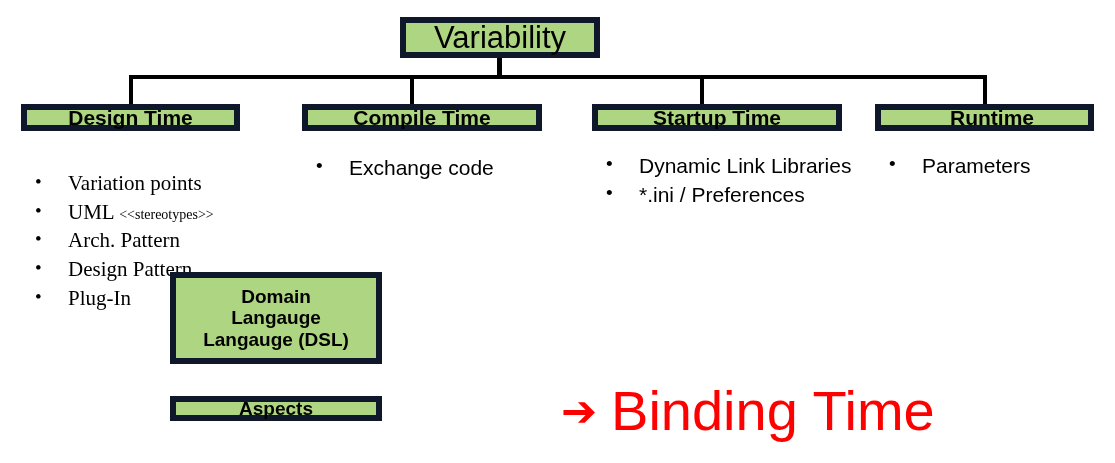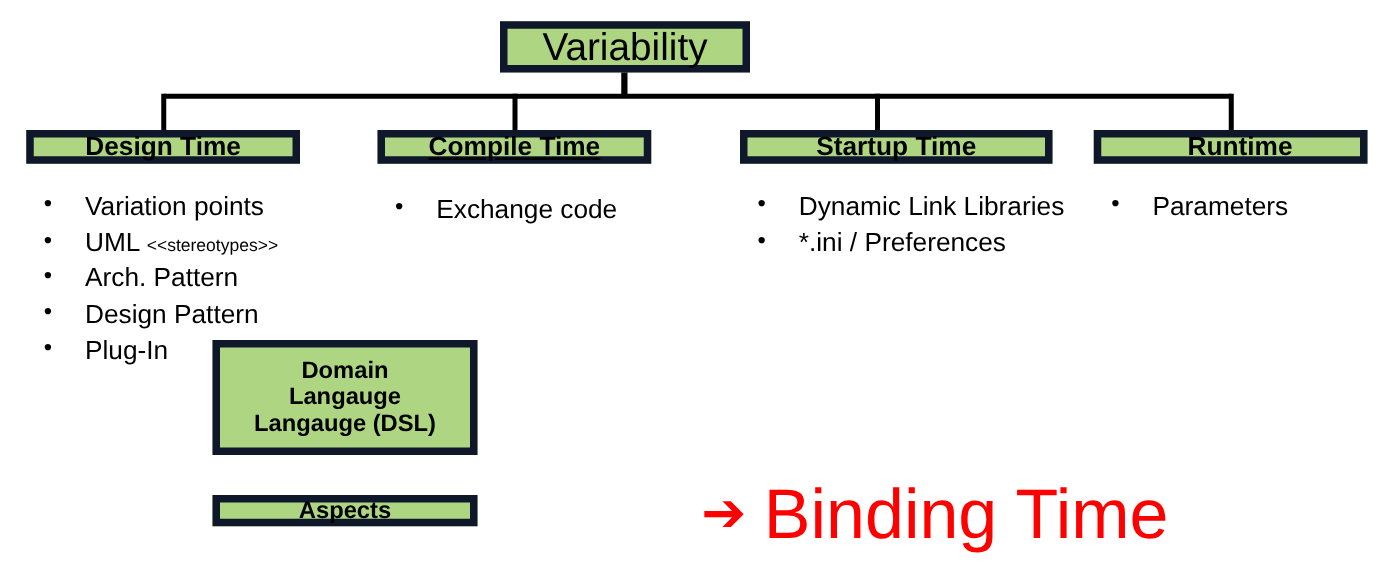--- a/index.html
+++ b/index.html
@@ -116,33 +116,33 @@
   <div class="line" style="left:131px; top:75px; width:854px; height:4px;"></div>
   <div class="line" style="left:129px; top:75px; width:4px; height:31px;"></div>
   <div class="line" style="left:410px; top:75px; width:4px; height:31px;"></div>
   <div class="line" style="left:700px; top:75px; width:4px; height:31px;"></div>
   <div class="line" style="left:983px; top:75px; width:4px; height:31px;"></div>
 
   <div class="gbox cat" style="left:21px; top:104px; width:219px; height:27px;">
     <span>Design Time</span>
   </div>
 
-  <div class="gbox cat" style="left:302px; top:104px; width:219px; height:27px;text-decoration:underline;">
+  <div class="gbox cat" style="left:302px; top:104px; width:240px; height:27px;">
     <span>Compile Time</span>
   </div>
 
   <div class="gbox cat" style="left:592px; top:104px; width:250px; height:27px;">
     <span>Startup Time</span>
   </div>
 
   <div class="gbox cat" style="left:875px; top:104px; width:219px; height:27px;padding-left:15px;">
     <span>Runtime</span>
   </div>
 
-  <ul class="bullets" style="left:21px; top:152px; width:280px;">
+  <ul class="bullets" style="left:21px; top:170px; width:280px;font-family:Liberation Serif, serif;">
     <li>
       <span>Variation points</span>
     </li>
     <li>
       <span>UML </span><span class="small">&lt;&lt;stereotypes&gt;&gt;</span>
     </li>
     <li>
       <span>Arch. Pattern</span>
     </li>
     <li>

